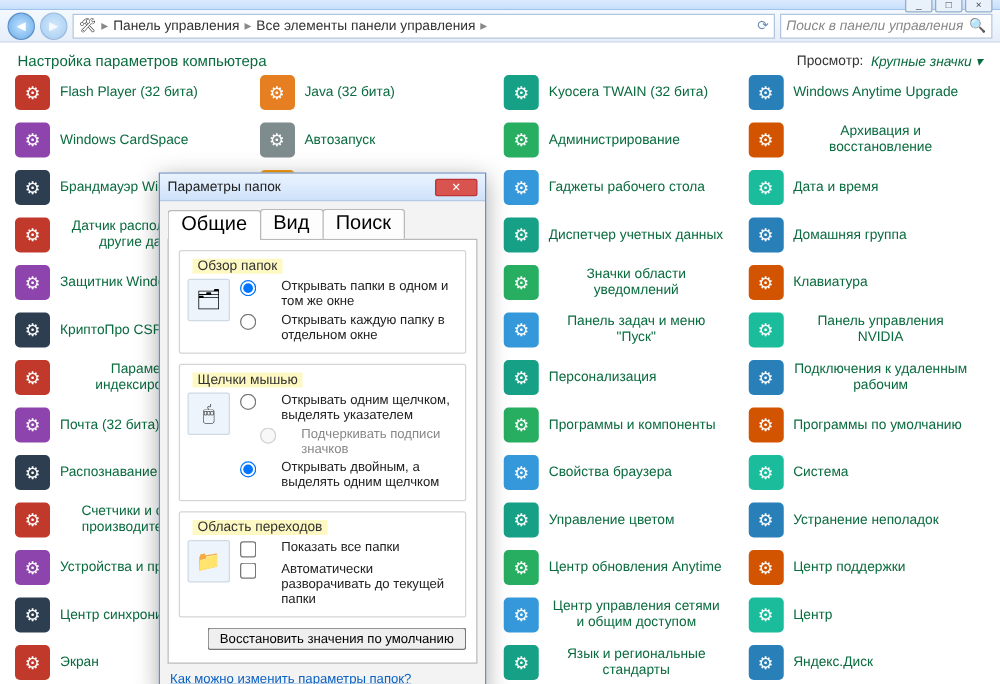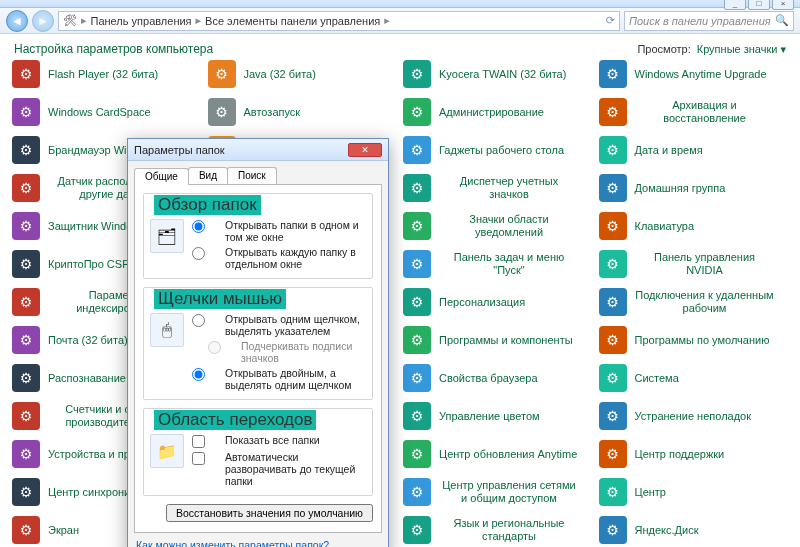--- a/index.html
+++ b/index.html
@@ -10,40 +10,40 @@
   .addrbar { height:26px; background:linear-gradient(#f4f9ff,#e6eef9); border-bottom:1px solid #c9d6e8; display:flex; align-items:center; padding:0 6px; gap:4px; }
   .navbtn { width:22px; height:22px; border-radius:50%; background:radial-gradient(#bfe0ff,#6aade7); border:1px solid #5a8fc7; display:flex; align-items:center; justify-content:center; color:#fff; font-size:12px; }
   .crumb-bar { flex:1; height:20px; border:1px solid #b2c5dd; background:#fff; display:flex; align-items:center; padding:0 4px; font-size:11px; color:#333; }
   .crumb-bar .sep { color:#888; margin:0 4px; }
   .crumb-bar .go { margin-left:auto; color:#6b8db5; }
   .searchbox { width:170px; height:20px; border:1px solid #b2c5dd; background:#fff; display:flex; align-items:center; padding:0 4px; color:#888; font-style:italic; }
   .searchbox .mag { margin-left:auto; color:#6b8db5; font-style:normal; }
   .header-row { display:flex; align-items:center; padding:8px 14px 4px; }
   .header-row h1 { margin:0; font-weight:normal; font-size:12px; color:#0a6b3f;text-align:center; }
   .view-label { margin-left:auto; font-size:11px; color:#333; margin-right:6px; }
-  .view-link { color:#0a6b3f; font-size:11px; }
+  .view-link { color:#0a6b3f; font-size:11px;font-style:italic; }
   .grid { padding:0 12px; display:grid; grid-template-columns:repeat(4,1fr); column-gap:6px; row-gap:10px; }
   .item { display:flex; align-items:center; gap:8px; min-height:28px; cursor:pointer; }
   .item .ico { width:28px; height:28px; border-radius:4px; flex-shrink:0; display:flex; align-items:center; justify-content:center; font-size:14px; color:#fff; }
   .item .lbl { color:#0a6b3f; font-size:11px; line-height:1.15; max-width:140px;text-align:center; }
   
   .c0{background:#c0392b;} .c1{background:#e67e22;} .c2{background:#16a085;} .c3{background:#2980b9;}
   .c4{background:#8e44ad;} .c5{background:#7f8c8d;} .c6{background:#27ae60;} .c7{background:#d35400;}
   .c8{background:#2c3e50;} .c9{background:#f39c12;} .c10{background:#3498db;} .c11{background:#1abc9c;}
 
   
   .dialog { position:absolute; left:127px; top:138px; width:262px; background:#f3f3f3; border:1px solid #6a8fbf; box-shadow:0 4px 18px rgba(0,0,0,.35); }
   .dlg-title { height:22px; background:linear-gradient(#eaf3ff,#cfe2fa); display:flex; align-items:center; padding:0 6px; font-size:11px; color:#222; border-bottom:1px solid #b5c9e4; }
   .dlg-title .xbtn { margin-left:auto; width:34px; height:14px; background:#d9534f; border:1px solid #b33; border-radius:2px; color:#fff; font-size:9px; text-align:center; line-height:12px; }
-  .tabs { display:flex; padding:6px 6px 0 6px; gap:0; font-size:10px; }
+  .tabs { display:flex; padding:6px 6px 0 6px; gap:0; font-size:16px; }
   .tab { border:1px solid #b9b9b9; border-bottom:none; background:#fdfdfd; padding:2px 10px 3px; margin-right:-1px; border-radius:3px 3px 0 0; cursor:pointer; }
   .tab.active { background:#fff; position:relative; top:1px; }
   .tabpage { margin:0 6px 6px 6px; border:1px solid #b9b9b9; background:#fff; padding:8px 8px 10px; }
   .grp { border:1px solid #d5d5d5; border-radius:2px; margin-bottom:8px; padding:6px 6px 8px; }
-  .grp .legend { font-size:17px; color:#333; margin:-12px 0 4px 4px; background:#14b8a6; display:inline-block; padding:0 4px; }
+  .grp .legend { font-size:11px; color:#333; margin:-12px 0 4px 4px; background:#fef9c3; display:inline-block; padding:0 4px; }
   .grp-row { display:flex; align-items:flex-start; gap:8px; }
   .grp-ico { width:34px; height:34px; background:#eef4fb; border:1px solid #cfd9e6; border-radius:2px; flex-shrink:0; display:flex; align-items:center; justify-content:center; font-size:16px; }
   .opts { display:flex; flex-direction:column; gap:3px; font-size:10.5px; color:#222; }
   .opt { display:flex; align-items:flex-start; gap:20px; }
   .opt input { margin:1px 0 0 0; }
   .opt.sub { margin-left:16px; color:#888; }
   .opt.sub.disabled input { }
   .restore { text-align:right; margin:2px 0 0; }
   .restore button { font-size:10.5px; padding:1px 8px; }
   .infolink { color:#0b62c4; padding:0 8px 6px; font-size:10.5px; display:block; }
@@ -135,21 +135,21 @@
     <div class="item">
       <div class="ico c0">⚙</div>
       <div class="lbl">Датчик расположения и другие датчики</div>
     </div>
     <div class="item">
       <div class="ico c1">⚙</div>
       <div class="lbl">Диспетчер устройств</div>
     </div>
     <div class="item">
       <div class="ico c2">⚙</div>
-      <div class="lbl">Диспетчер учетных значков</div>
+      <div class="lbl">Диспетчер учетных данных</div>
     </div>
     <div class="item">
       <div class="ico c3">⚙</div>
       <div class="lbl">Домашняя группа</div>
     </div>
     <div class="item">
       <div class="ico c4">⚙</div>
       <div class="lbl">Защитник Windows</div>
     </div>
     <div class="item">

